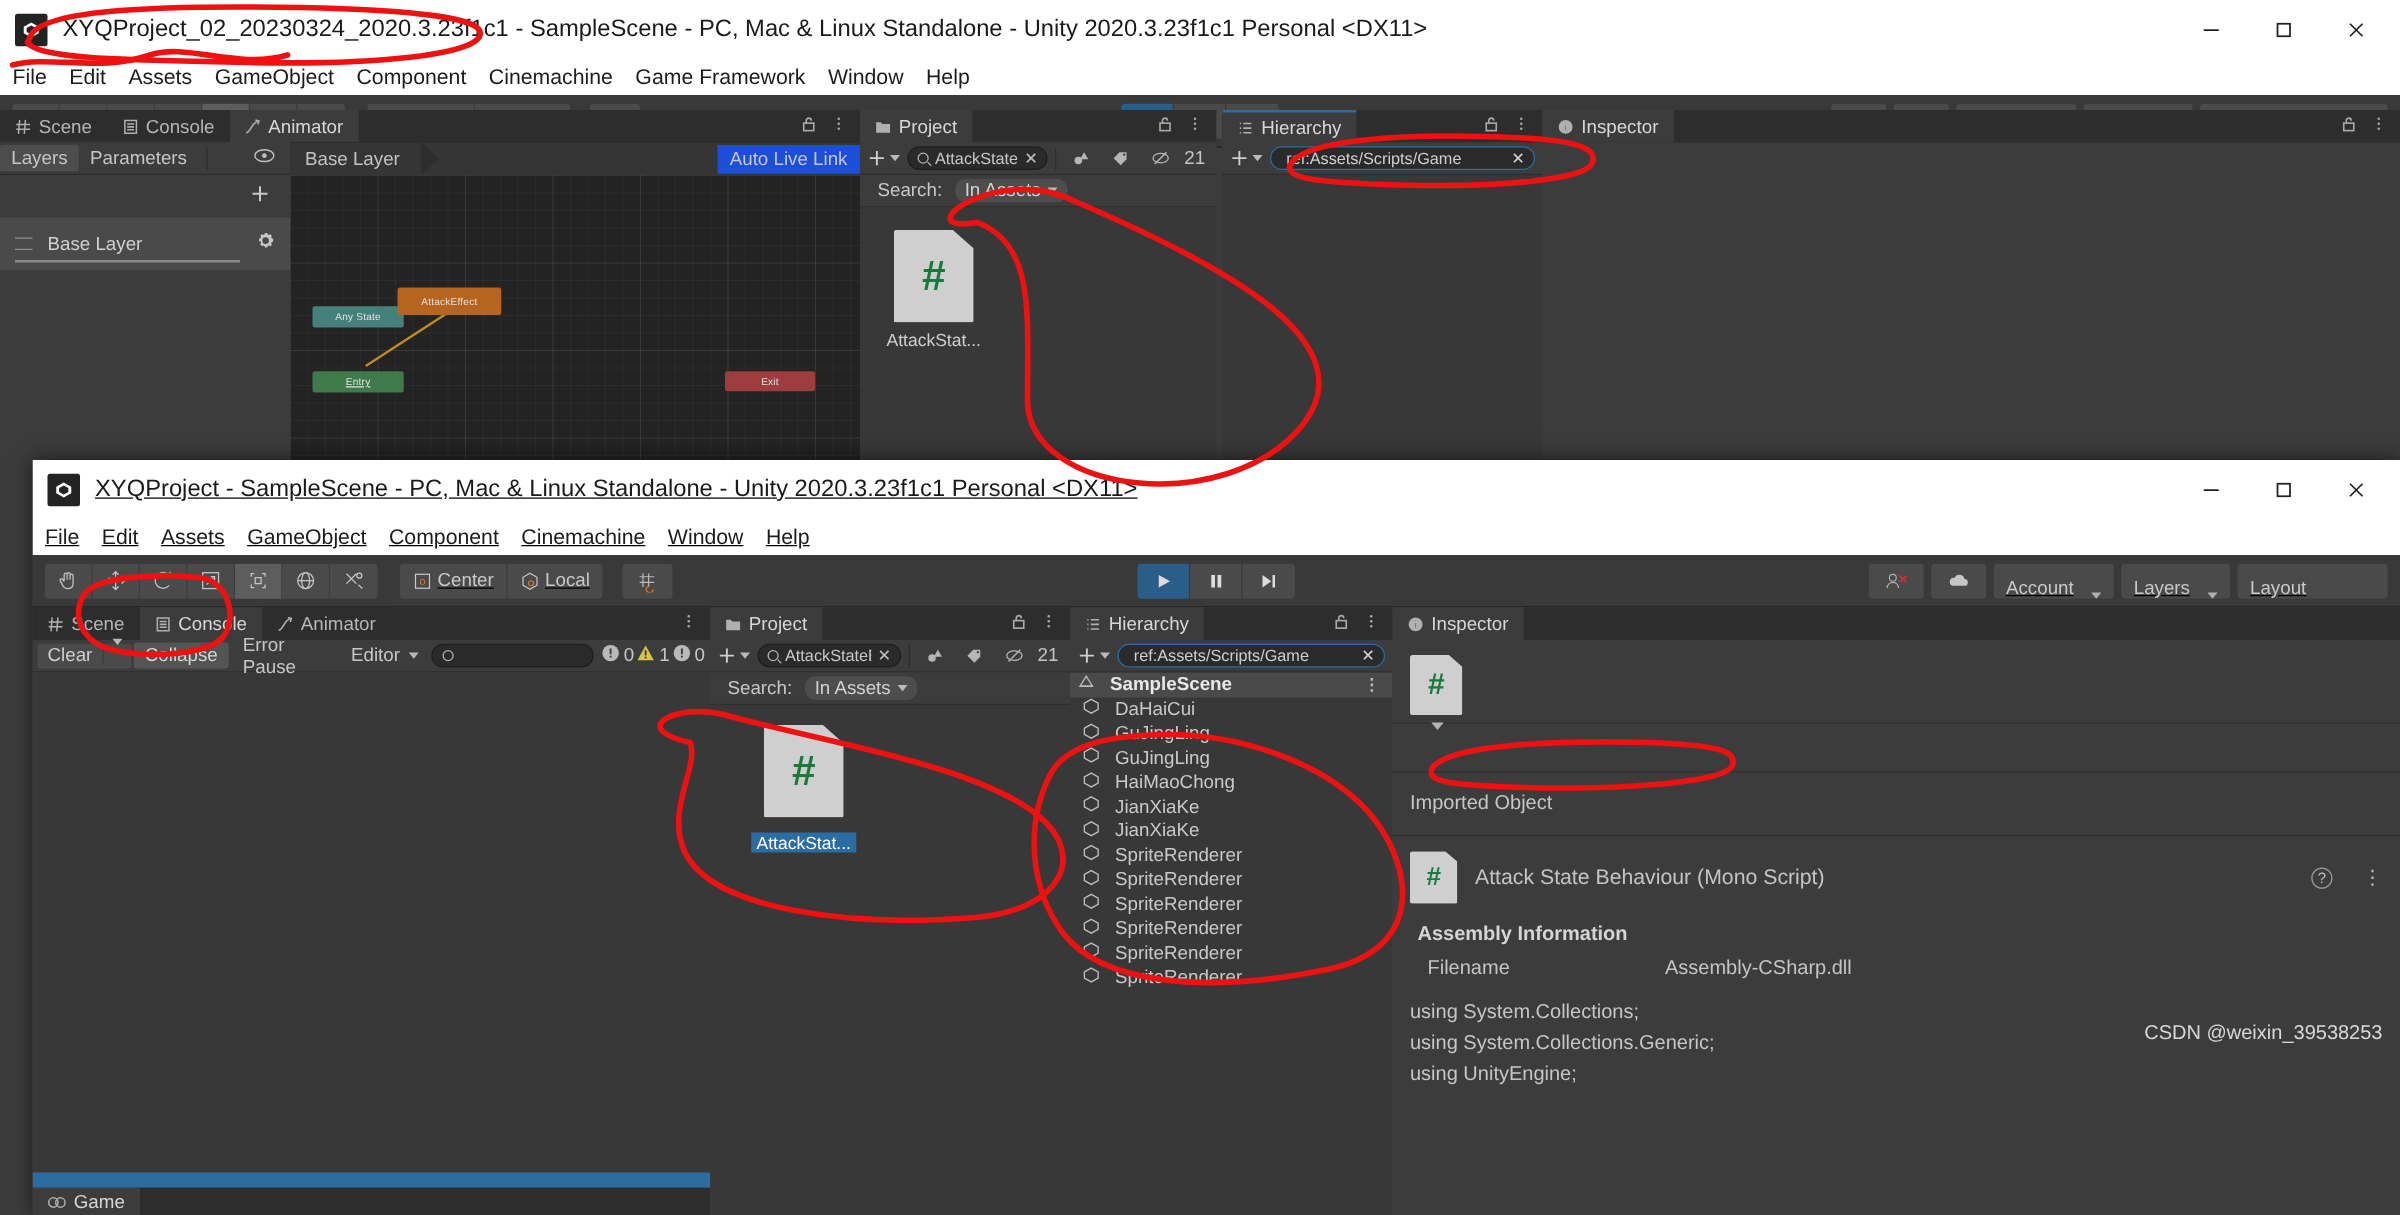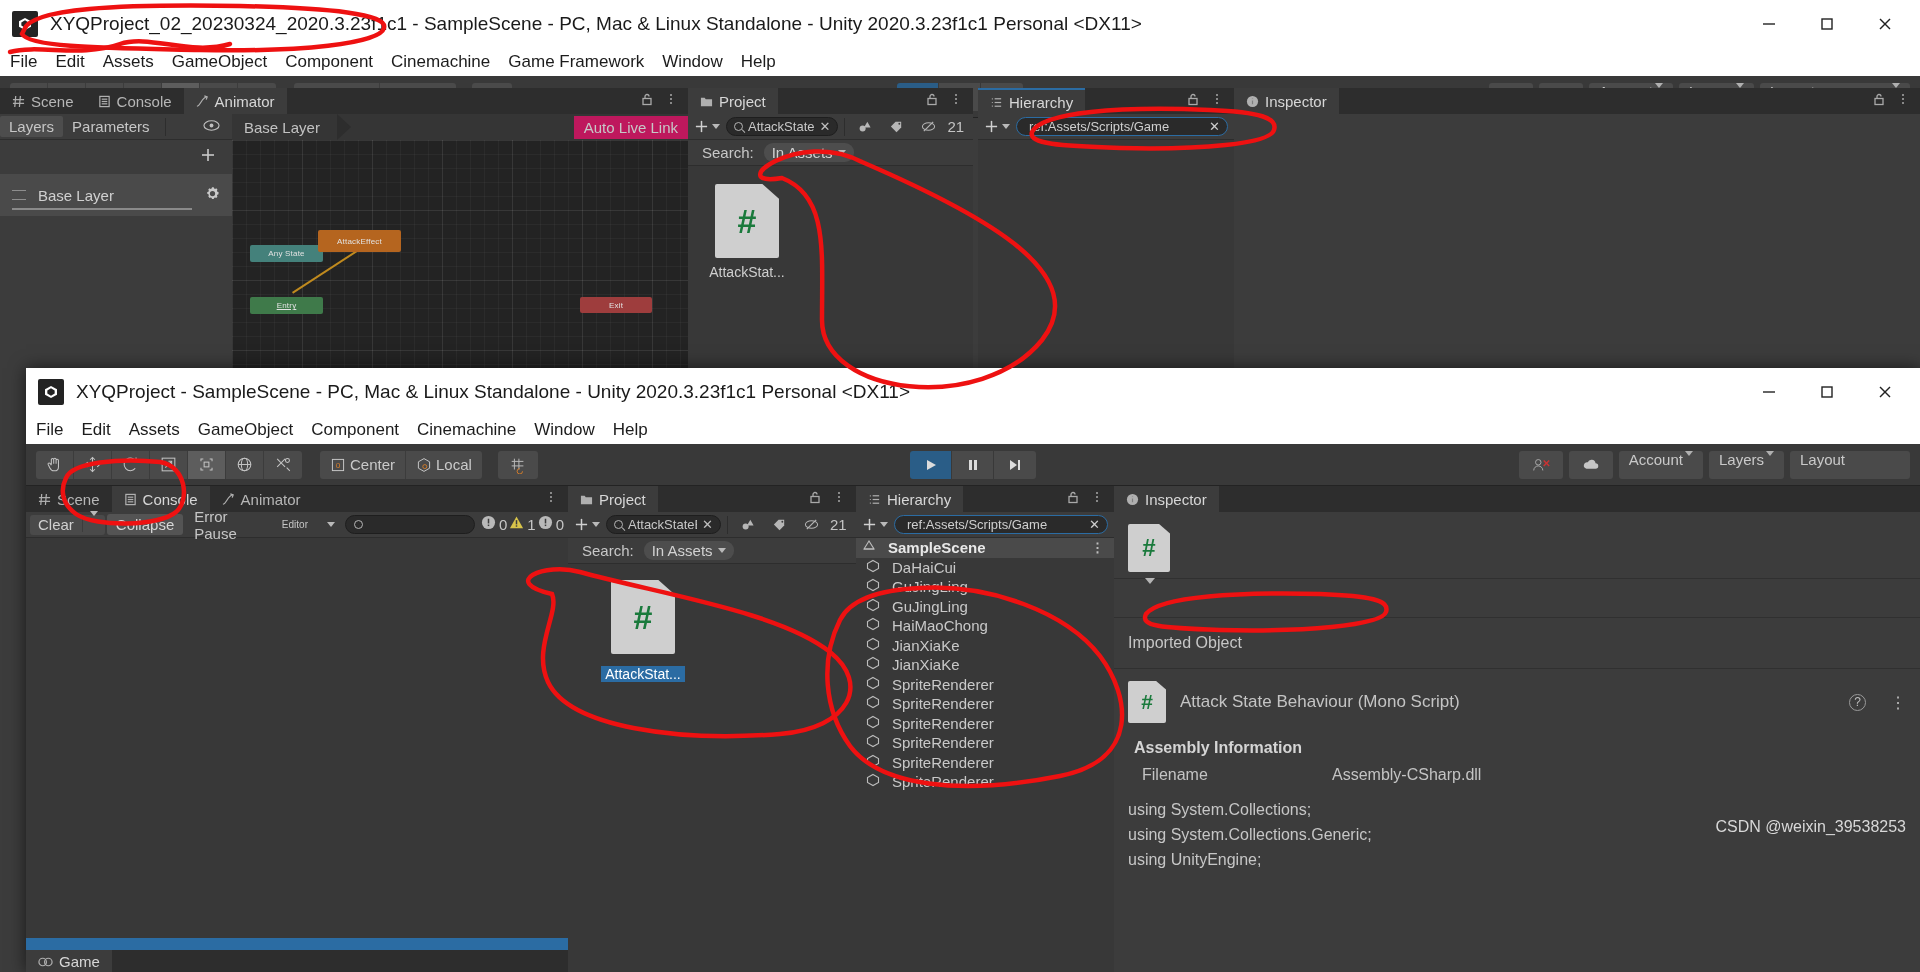--- a/index.html
+++ b/index.html
@@ -53,21 +53,21 @@
   .play-btn:first-child{border-radius:3px 0 0 3px;}
   .play-btn:last-child{border-radius:0 3px 3px 0; border-right:none;}
   .play-btn.on { background:#2a5d87; }
   .play-btn svg{width:16px;height:16px;fill:#dcdcdc;}
 
   .tb-right { margin-left:auto; display:flex; align-items:center; gap:6px; }
   .tr-icon { width:44px; height:28px; background:#4a4a4a; border-radius:3px;
     display:flex; align-items:center; justify-content:center;}
   .tr-icon svg{width:20px;height:18px;}
   .dropbtn { height:28px; background:#4a4a4a; border-radius:3px; color:#c9c9c9;
-    font-size:15px; display:flex; align-items:flex-start; padding:0 10px; gap:2px;}
+    font-size:15px; display:flex; align-items:flex-end; padding:0 10px; gap:14px;}
   .dropbtn .caret { width:0;height:0;border-left:4px solid transparent;
     border-right:4px solid transparent;border-top:5px solid #b0b0b0;}
 
   
   .tabrow { background:#2d2d2d; height:26px; display:flex; align-items:stretch; }
   .ptab { display:flex; align-items:center; gap:6px; padding:0 12px; font-size:15px;
     color:#b6b6b6; background:#2d2d2d; }
   .ptab.active { background:#3c3c3c; color:#d7d7d7; border-top:1px solid #3c3c3c;}
   .ptab.active.sel { border-top:2px solid #2b6ca3; }
   .ptab svg { width:13px; height:13px; stroke:#b0b0b0; fill:none; stroke-width:1.3; }
@@ -97,21 +97,21 @@
   .layer-gear svg{width:15px;height:15px;fill:#c9c9c9;}
   .layer-weight{position:absolute;left:12px;bottom:6px;width:180px;height:2px;background:#8a8a8a;}
 
   .anim-graph { background:#232323; position:relative; overflow:hidden; }
   .graph-head { height:26px; background:#353535; display:flex; align-items:center;
     position:relative; }
   .crumb { color:#c2c2c2; font-size:15px; padding-left:12px; }
   .crumb-arrow { position:absolute; left:105px; top:0; width:0;height:0;
     border-top:13px solid transparent;border-bottom:13px solid transparent;
     border-left:14px solid #2d2d2d;}
-  .alink { margin-left:auto; margin-right:0; background:#be185d; color:#c7c7c7;
+  .alink { margin-left:auto; margin-right:0; background:#1d4ed8; color:#c7c7c7;
     font-size:15px; padding:3px 10px; }
   .gridbg { position:absolute; left:0; right:0; top:26px; bottom:0;
     background-color:#232323;
     background-image:
       linear-gradient(to right, rgba(255,255,255,.035) 1px, transparent 1px),
       linear-gradient(to bottom, rgba(255,255,255,.035) 1px, transparent 1px),
       linear-gradient(to right, rgba(255,255,255,.06) 1px, transparent 1px),
       linear-gradient(to bottom, rgba(255,255,255,.06) 1px, transparent 1px);
     background-size: 14px 14px, 14px 14px, 70px 70px, 70px 70px;
   }
@@ -610,21 +610,21 @@
                 <circle cx="7" cy="7" r="1" fill="#a9a9a9" stroke="none"></circle>
                 <circle cx="7" cy="11" r="1" fill="#a9a9a9" stroke="none"></circle>
               </svg></span>
         </div>
       </div>
     </div>
 
     <div style="position:absolute;left:0;top:418px;color:#c8c8c8;font-size:15px;"></div>
   </div>
 
-  <div class="unity-win" id="frontwin" style="left:26px;top:368px;width:1894px;height:604px;box-shadow:0 0 16px rgba(0,0,0,.6);">
+  <div class="unity-win" id="frontwin" style="left:26px;top:368px;width:1894px;height:604px;box-shadow:0 0 16px rgba(0,0,0,.6);text-decoration:underline;">
 
     <div class="title-bar">
       <div class="title-logo">
         <svg viewBox="0 0 24 24">
             <polygon points="12,3 21,8 21,16 12,21 3,16 3,8" fill="#fff"></polygon>
             <polygon points="12,6.5 17.5,9.6 17.5,14.4 12,17.5 6.5,14.4 6.5,9.6" fill="#232323"></polygon>
           </svg>
       </div>
       <div class="title-text">XYQProject - SampleScene - PC, Mac &amp; Linux Standalone - Unity 2020.3.23f1c1 Personal &lt;DX11&gt;</div>
       <div class="win-ctrls">
@@ -821,21 +821,21 @@
       </div>
 
       <div style="height:26px;display:flex;align-items:center;background:#3c3c3c;padding:0 4px;gap:2px;border-bottom:1px solid #2d2d2d;">
         <span style="display:flex;align-items:center;background:#4a4a4a;border-radius:3px;height:20px;">
           <span style="color:#d0d0d0;font-size:15px;padding:0 8px;">Clear</span>
           <span style="width:1px;height:14px;background:#3c3c3c;"></span>
           <span style="padding:0 7px;"><span class="caretdown"></span></span>
         </span>
         <span style="background:#545454;border-radius:3px;color:#d6d6d6;font-size:15px;padding:2px 9px;">Collapse</span>
         <span style="color:#c6c6c6;font-size:15px;padding:2px 9px;">Error Pause</span>
-        <span style="display:flex;align-items:center;gap:19px;color:#c6c6c6;font-size:10px;padding:2px 8px;">
+        <span style="display:flex;align-items:center;gap:7px;color:#c6c6c6;font-size:15px;padding:2px 8px;">
             <span>Editor</span>
             <span class="caretdown"></span>
           </span>
         <span style="flex:0 0 130px;background:#2a2a2a;border:1px solid #1e1e1e;border-radius:10px;height:19px;display:flex;align-items:center;padding:0 8px;gap:6px;">
           <span class="mag" style="width:9px;height:9px;border:1.4px solid #b5b5b5;border-radius:50%;position:relative;"></span>
           <span title=""></span>
         </span>
         <span style="display:flex;align-items:center;gap:3px;margin-left:4px;">
           <span><svg width="15" height="15" viewBox="0 0 16 16">
                 <circle cx="8" cy="8" r="7" fill="#b9b9b9"></circle>

